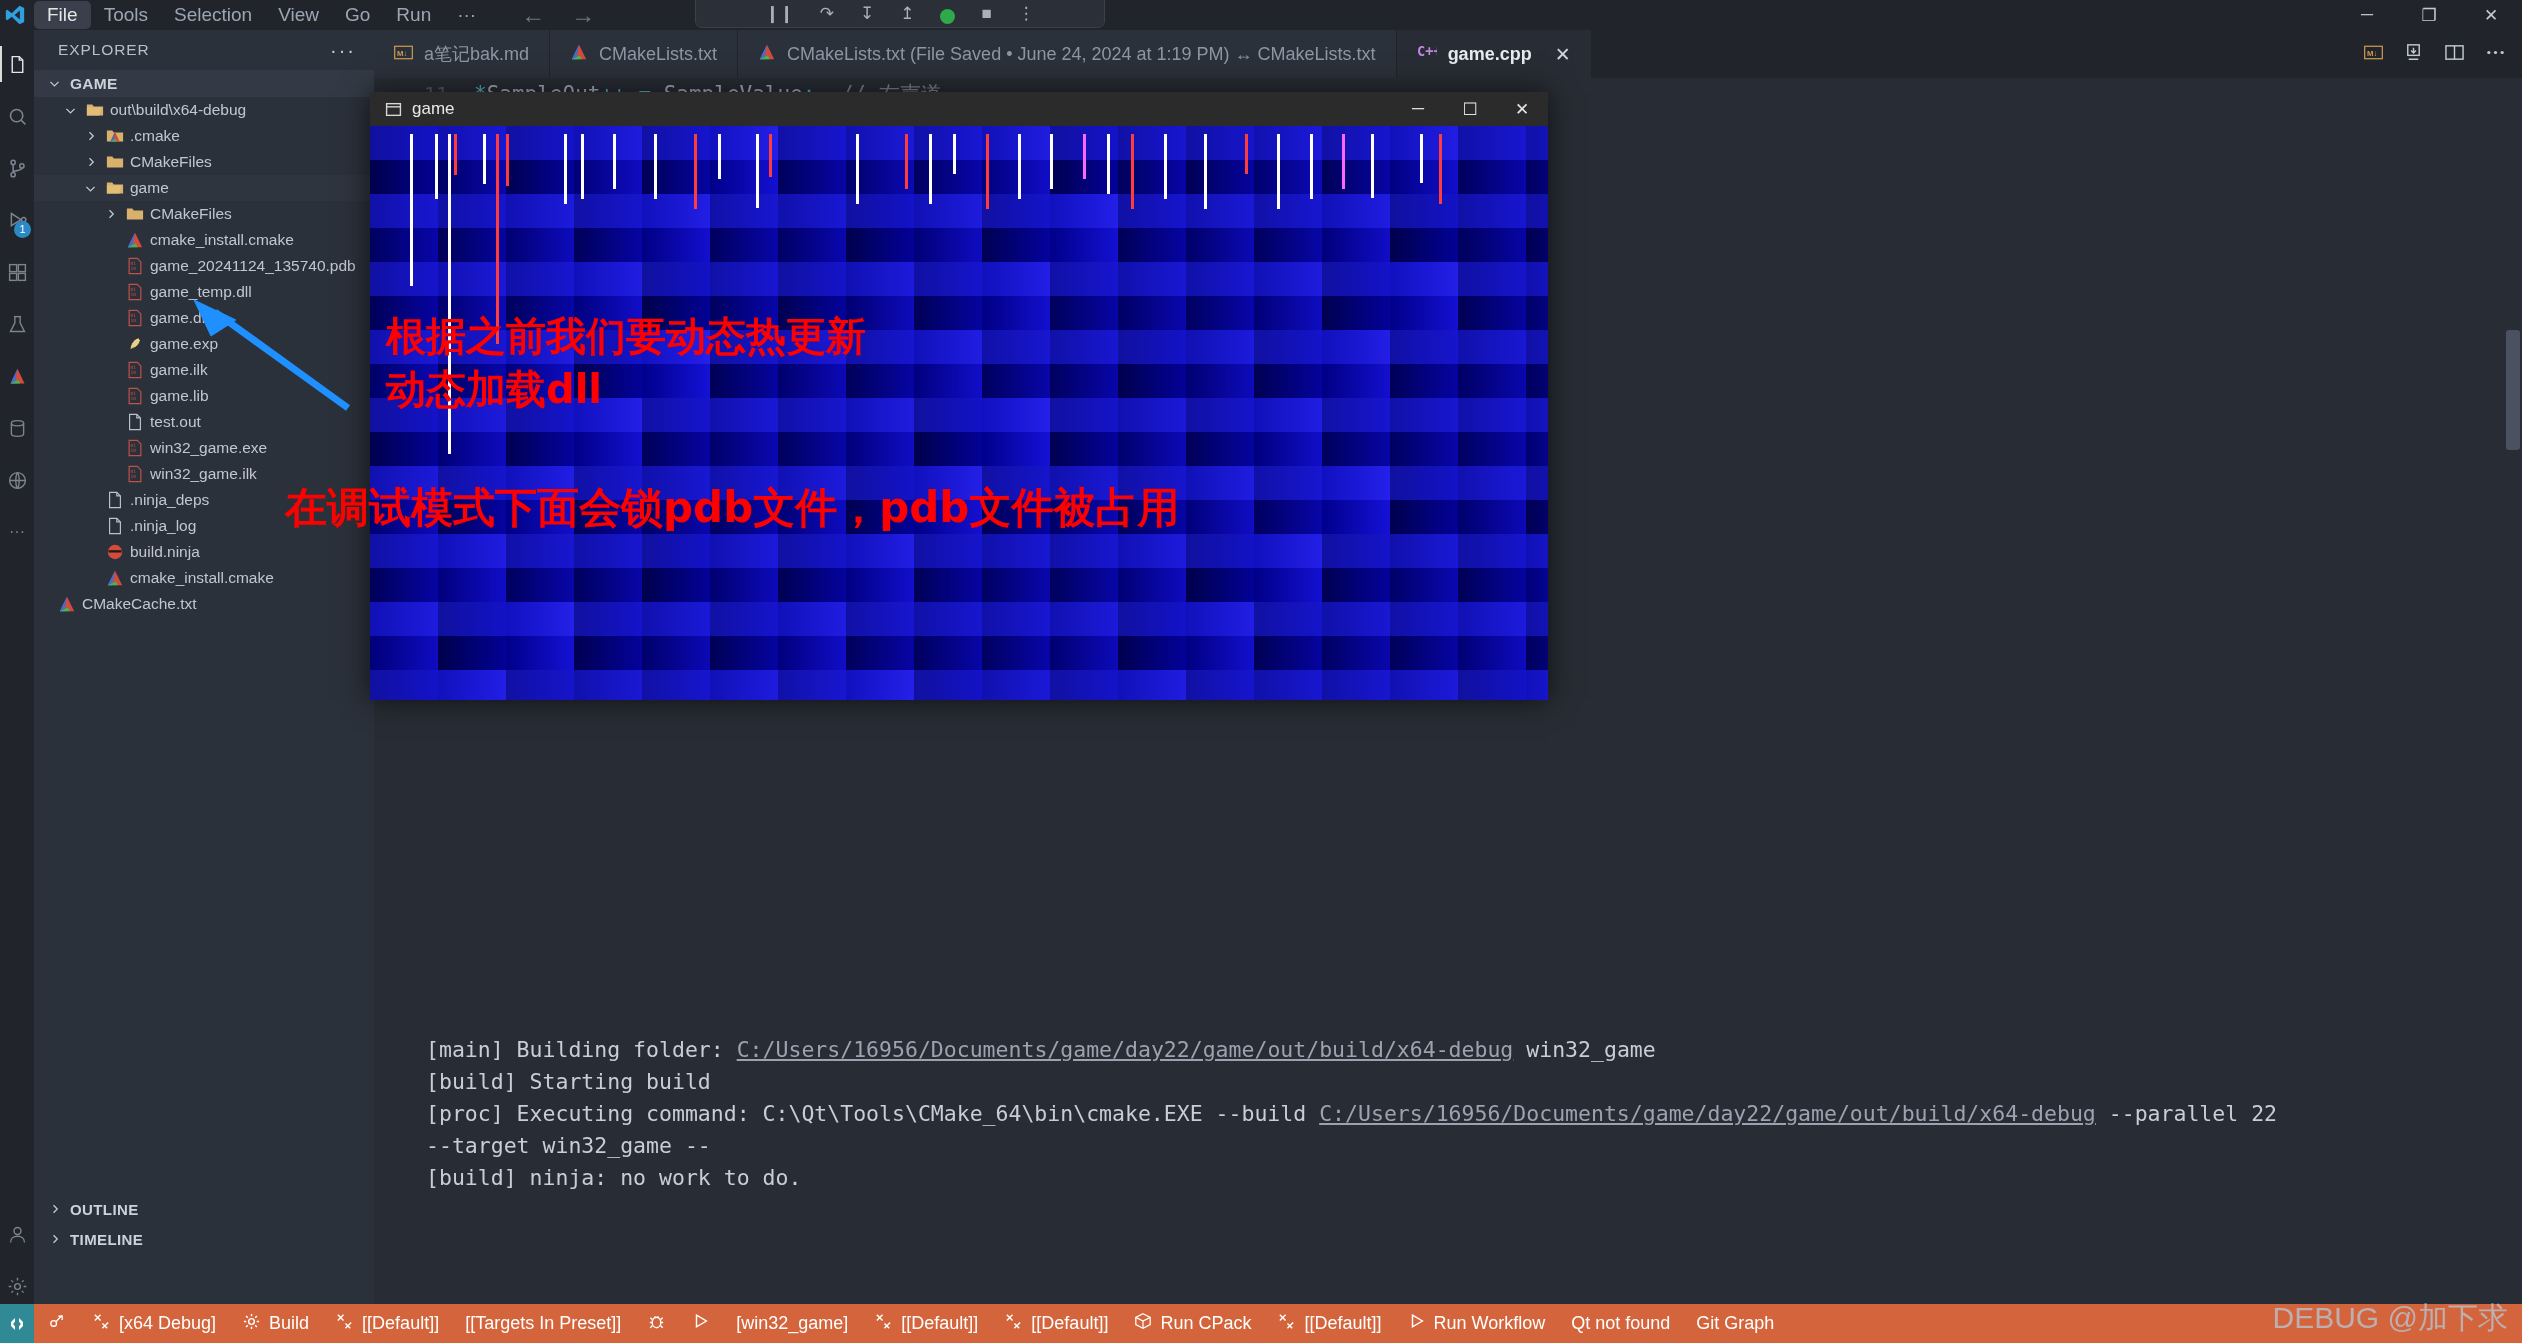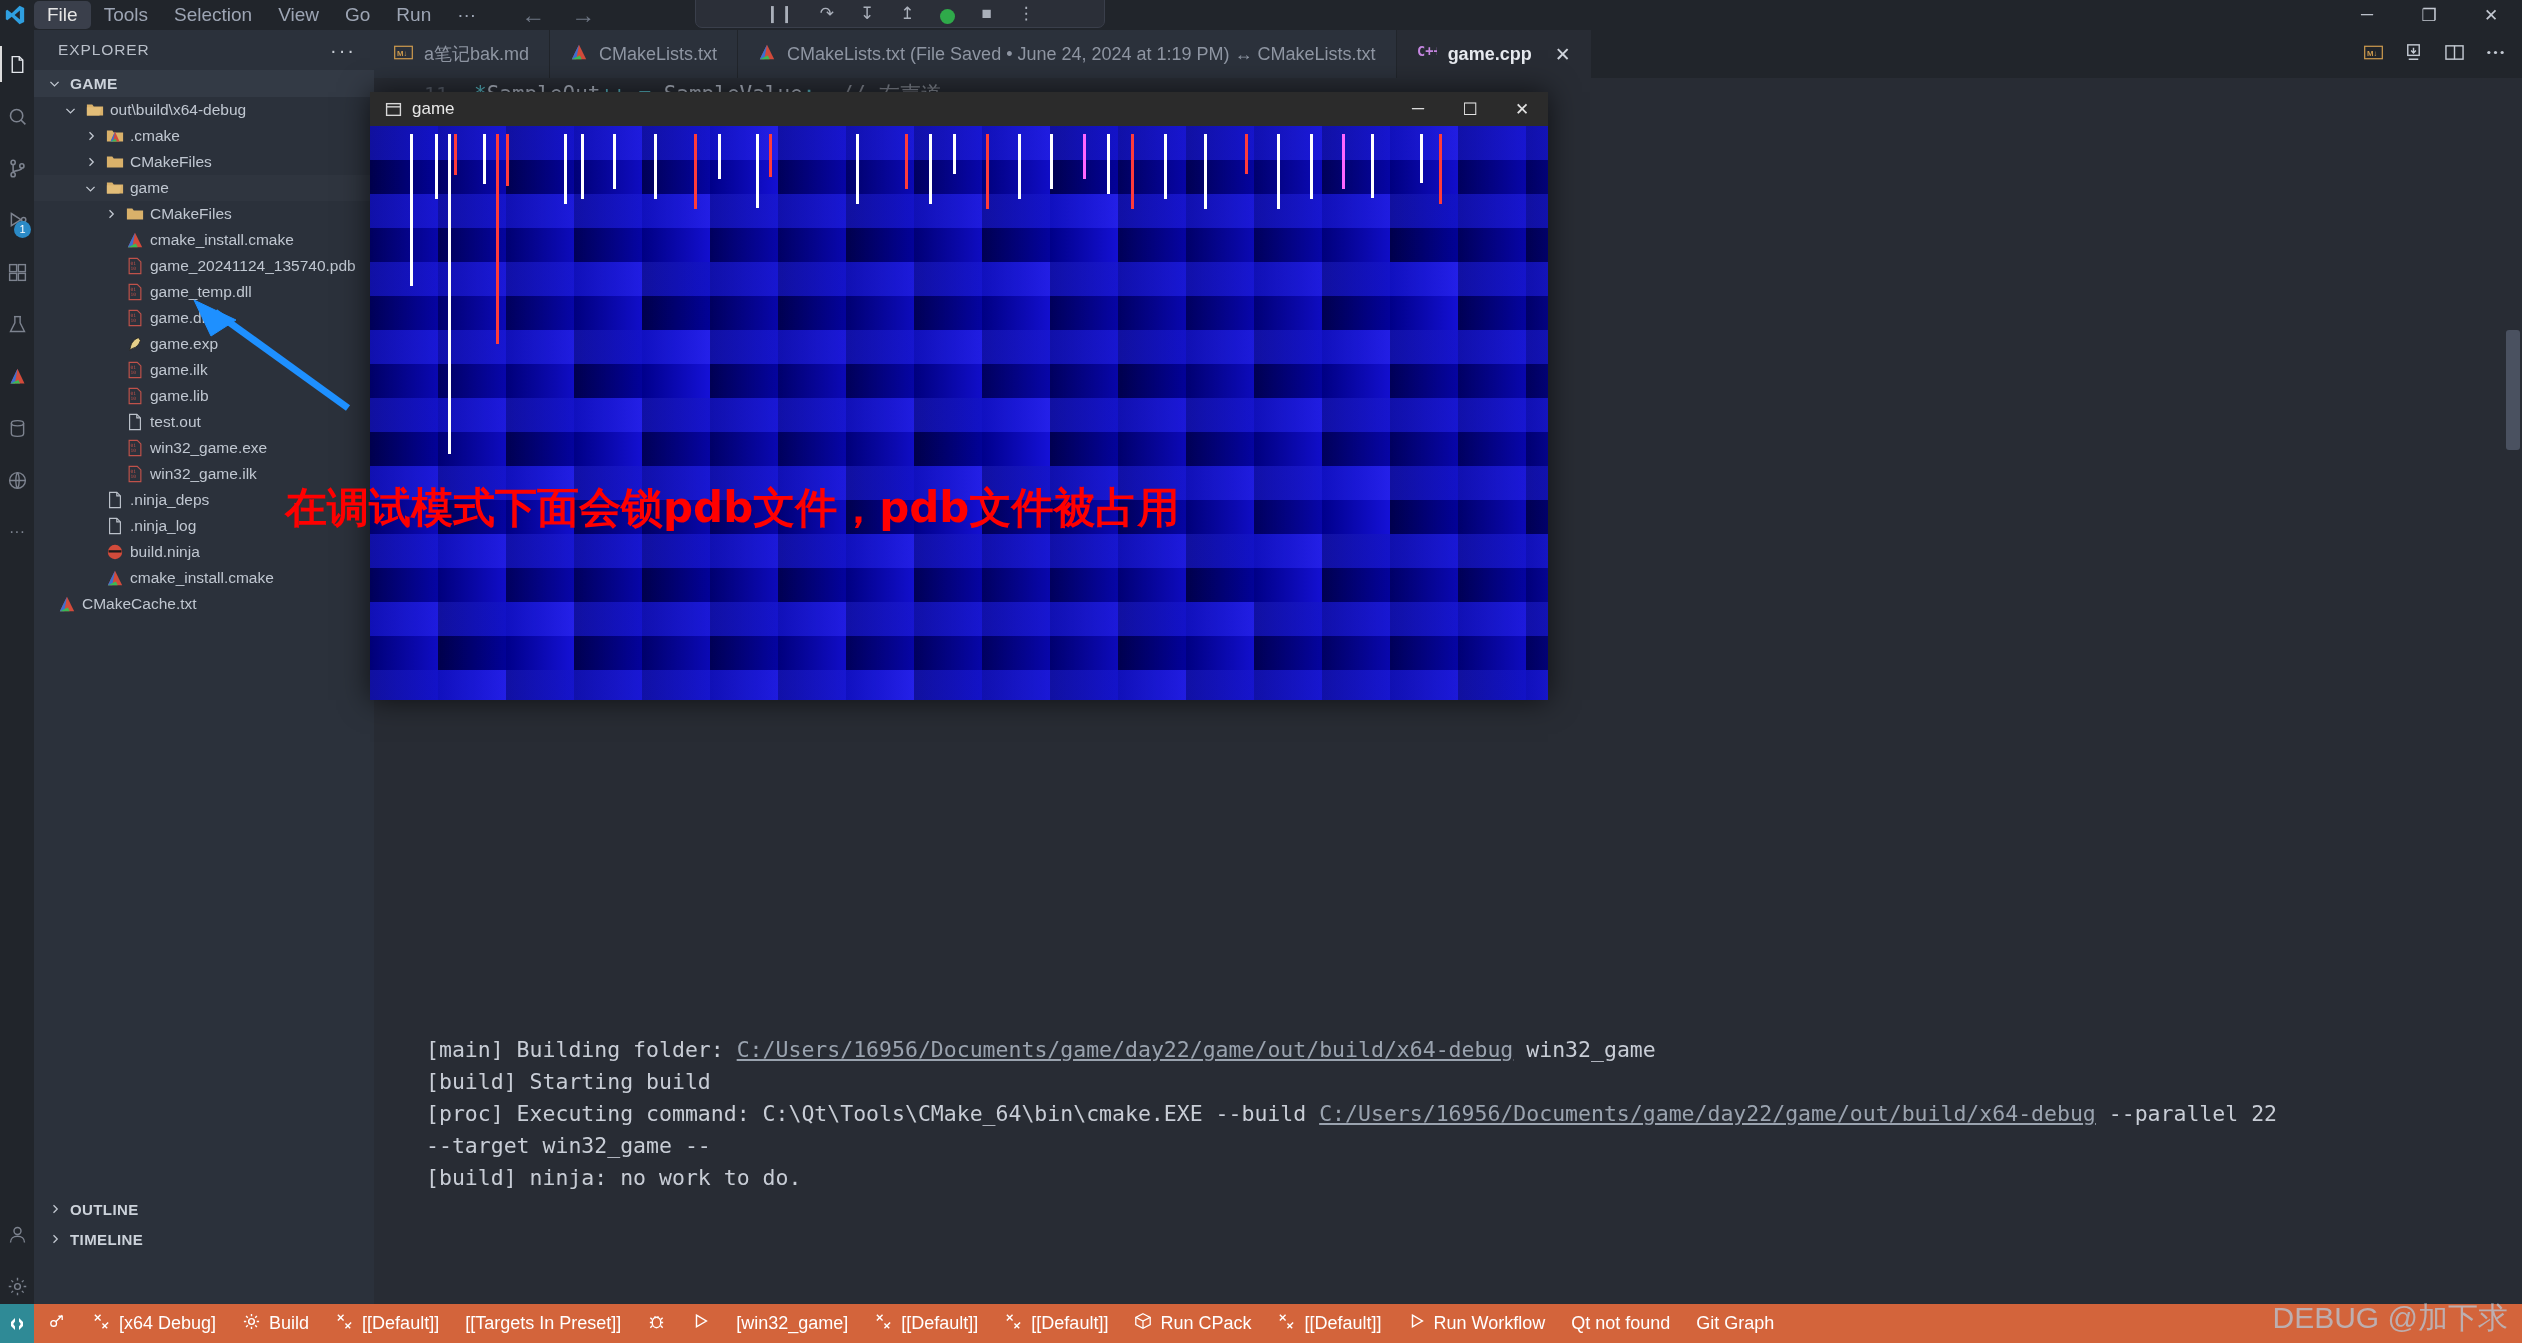--- a/index.html
+++ b/index.html
@@ -765,20 +765,22 @@
         <div style="position:absolute;left:972.0000000000001px;top:8px;width:3px;height:55px;background:#ff66ff;"></div>
         <div style="position:absolute;left:1001.1600000000001px;top:8px;width:3px;height:64px;background:#ffffff;"></div>
         <div style="position:absolute;left:1049.76px;top:8px;width:3px;height:49px;background:#ffffff;"></div>
         <div style="position:absolute;left:1069.2px;top:8px;width:3px;height:70px;background:#ff3b3b;"></div>
         <div style="position:absolute;left:40px;top:8px;width:3px;height:152px;background:#ffffff;"></div>
         <div style="position:absolute;left:78px;top:8px;width:3px;height:320px;background:#ffffff;"></div>
         <div style="position:absolute;left:126px;top:8px;width:3px;height:210px;background:#ff3b3b;"></div>
       </div>
   </div>
 
+  <div class="overlay-txt" id="ov1">根据之前我们要动态热更新
+动态加载dll</div>
   <div class="overlay-txt" id="ov2">在调试模式下面会锁pdb文件，pdb文件被占用</div>
 
   <svg class="arrow-svg" width="200" height="130" viewBox="0 0 200 130">
     <g stroke="#1e90ff" fill="#1e90ff">
       <line x1="168" y1="118" x2="35" y2="22" stroke-width="7"></line>
       <polygon points="14,10 56,30 31,46"></polygon>
     </g>
   </svg>
 
   <div class="statusbar">

